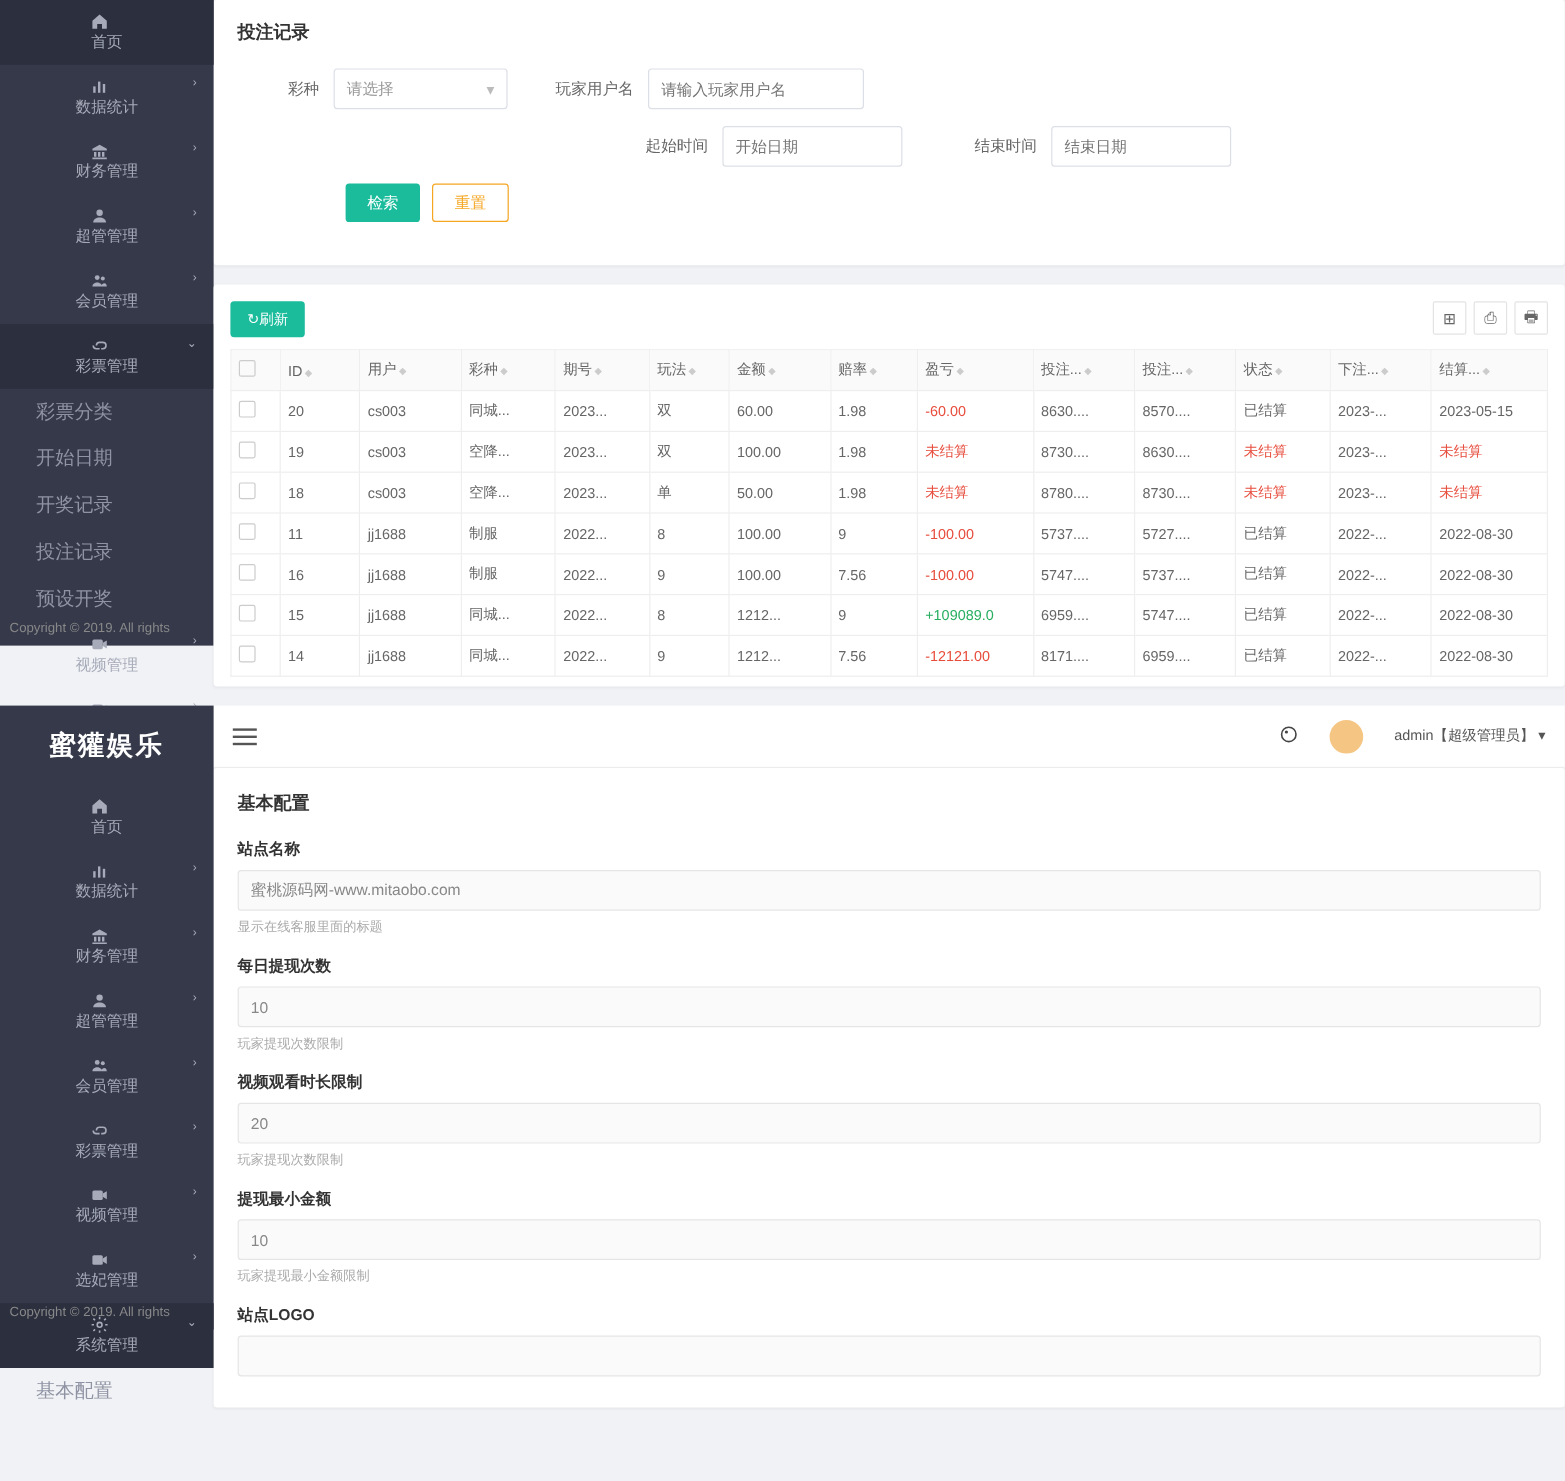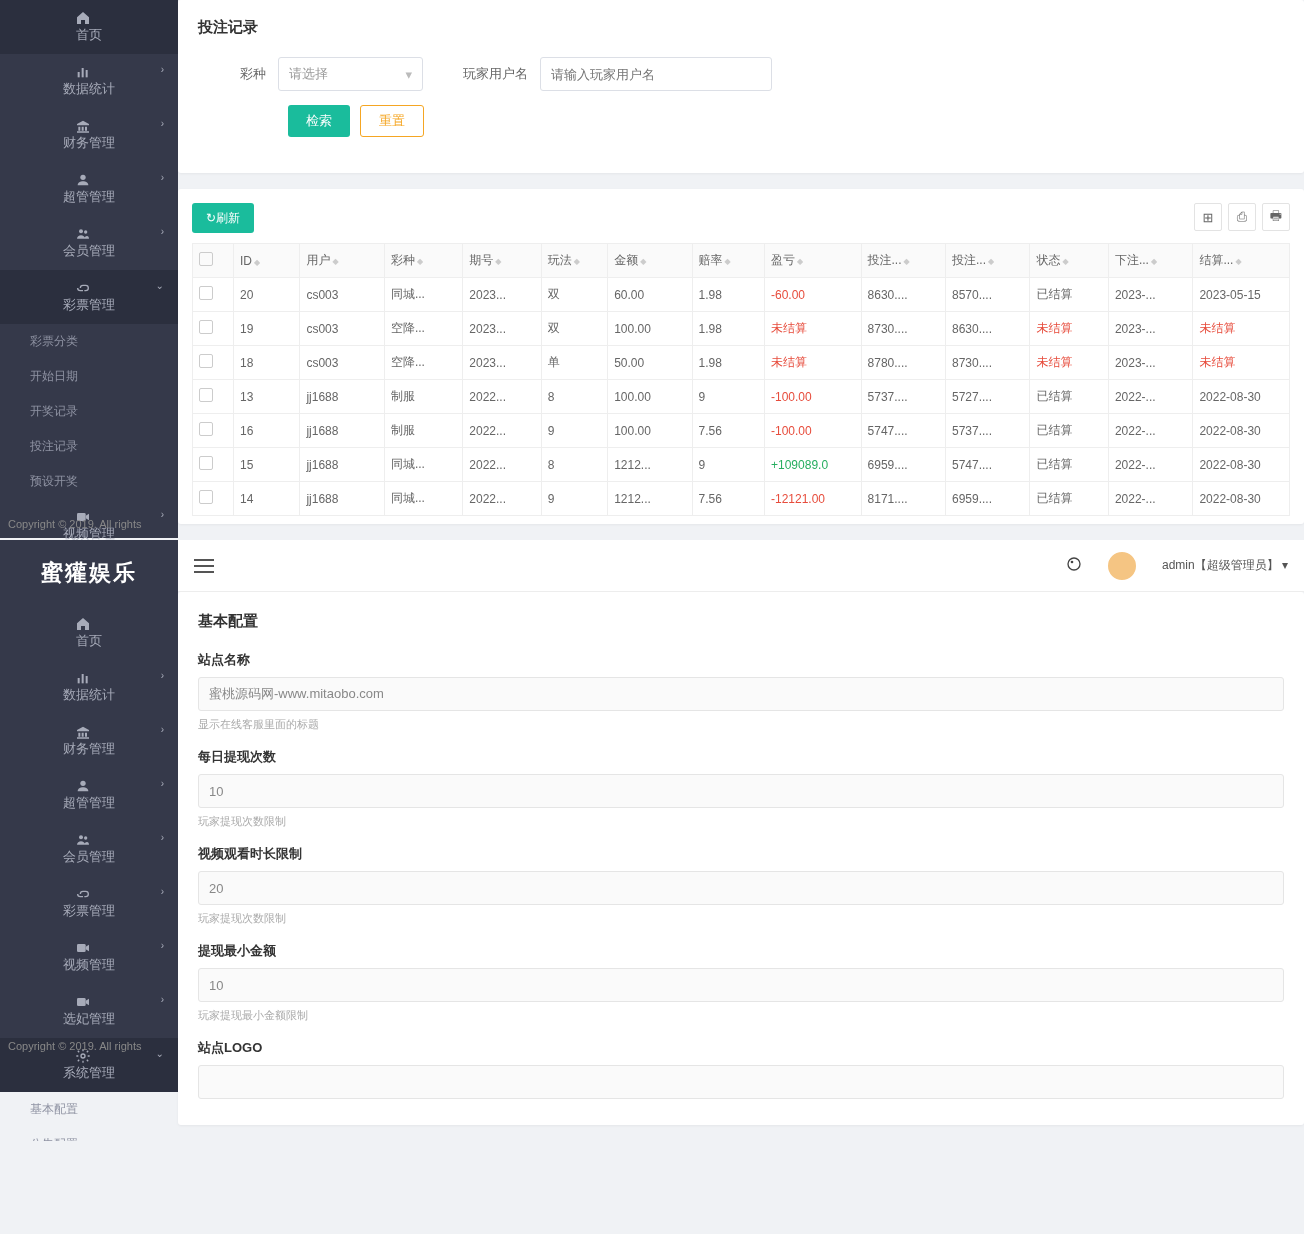--- a/index.html
+++ b/index.html
@@ -8,36 +8,36 @@
 
 
 .sidebar { width:178px; background:#35394a; position:absolute; left:0; color:#a7abb9; }
 .side1 { top:0; height:538px; }
 .side2 { top:538px; height:520px; }
 .brand { color:#fff; font-size:22px; text-align:center; padding:18px 0; font-weight:bold; letter-spacing:2px; }
 .menu-item { display:flex; align-items:center; padding:10px 14px; cursor:pointer; font-size:13px; position:relative;flex-direction:column; }
 .menu-item:hover,.menu-item.active { background:#2b2f3e; }
 .menu-item .ico { width:18px; margin-right:10px; display:inline-flex; }
 .menu-item .arrow { position:absolute; right:14px; font-size:10px; }
-.sub-item { padding:9px 14px 9px 30px; font-size:12px; cursor:pointer; color:#8f93a3; }
+.sub-item { padding:9px 14px 9px 30px; font-size:16px; cursor:pointer; color:#8f93a3; }
 .copyright { position:absolute; bottom:8px; left:8px; font-size:11px; color:#888; }
 
 
 .main { margin-left:178px; width:1126px; }
 .panel { background:#fff; margin:0 0 16px 0; border-radius:3px; box-shadow:0 1px 3px rgba(0,0,0,.05); }
 
 
 .bet-panel { padding:18px 20px 22px; }
 .panel-title { font-size:15px; font-weight:bold; color:#333; margin-bottom:20px; }
 .form-row { display:flex; align-items:center; margin-bottom:14px; flex-wrap:wrap; }
 .form-label { width:80px; text-align:right; padding-right:12px; font-size:13px; color:#666; }
 .sel,.inp { height:34px; border:1px solid #dcdfe6; border-radius:3px; padding:0 10px; font-size:13px; background:#fff; }
 .sel { width:145px; position:relative; display:flex; align-items:center; color:#999; }
 .sel::after { content:"▾"; position:absolute; right:10px; color:#bbb; }
-.inp { width:232px; }
+.inp { width:180px; }
 .inp.date { width:150px; }
 .gap { width:40px; }
 .btn { height:32px; padding:0 18px; border-radius:3px; border:none; cursor:pointer; font-size:13px;text-align:center; }
 .btn-teal { background:#1abc9c; color:#fff; }
 .btn-outline { background:#fff; border:1px solid #f5a623; color:#f5a623; margin-left:10px; }
 
 
 .tbl-panel { padding:14px 14px 8px; position:relative; }
 .toolbar { display:flex; margin-bottom:10px; }
 .btn-refresh { background:#1abc9c; color:#fff; height:30px; padding:0 14px; border:none; border-radius:3px; font-size:12px; display:flex; align-items:center; cursor:pointer; }
@@ -174,20 +174,27 @@
 
 <div class="main">
   <div class="panel bet-panel">
     <div class="panel-title">投注记录</div>
     <div class="form-row">
       <div class="form-label">彩种</div>
       <div class="sel">请选择</div>
       <div class="gap"></div>
       <div class="form-label" style="width:auto;padding-right:12px">玩家用户名</div>
       <input class="inp" placeholder="请输入玩家用户名" style="">
+    </div>
+    <div class="form-row" style="padding-left:340px">
+      <div class="form-label" style="width:auto">起始时间</div>
+      <input class="inp date" placeholder="开始日期" style="">
+      <div style="width:60px"></div>
+      <div class="form-label" style="width:auto">结束时间</div>
+      <input class="inp date" placeholder="结束日期" style="">
     </div>
     <div class="form-row" style="padding-left:90px">
       <button class="btn btn-teal">检索</button>
       <button class="btn btn-outline">重置</button>
     </div>
   </div>
 
   <div class="panel tbl-panel">
     <div class="toolbar">
       <button class="btn-refresh">↻ <span>刷新</span></button>
@@ -276,21 +283,21 @@
               <td class="">1.98</td>
               <td class="red">未结算</td>
               <td class="">8780....</td>
               <td class="">8730....</td>
               <td class="red">未结算</td>
               <td class="">2023-...</td>
               <td class="red">未结算</td>
             </tr>
             <tr>
               <td class=""><span class="chk"></span></td>
-              <td class="">13</td>
+              <td class="">11</td>
               <td class="">jj1688</td>
               <td class="">制服</td>
               <td class="">2022...</td>
               <td class="">8</td>
               <td class="">100.00</td>
               <td class="">9</td>
               <td class="red">-100.00</td>
               <td class="">5737....</td>
               <td class="">5727....</td>
               <td class="">已结算</td>

